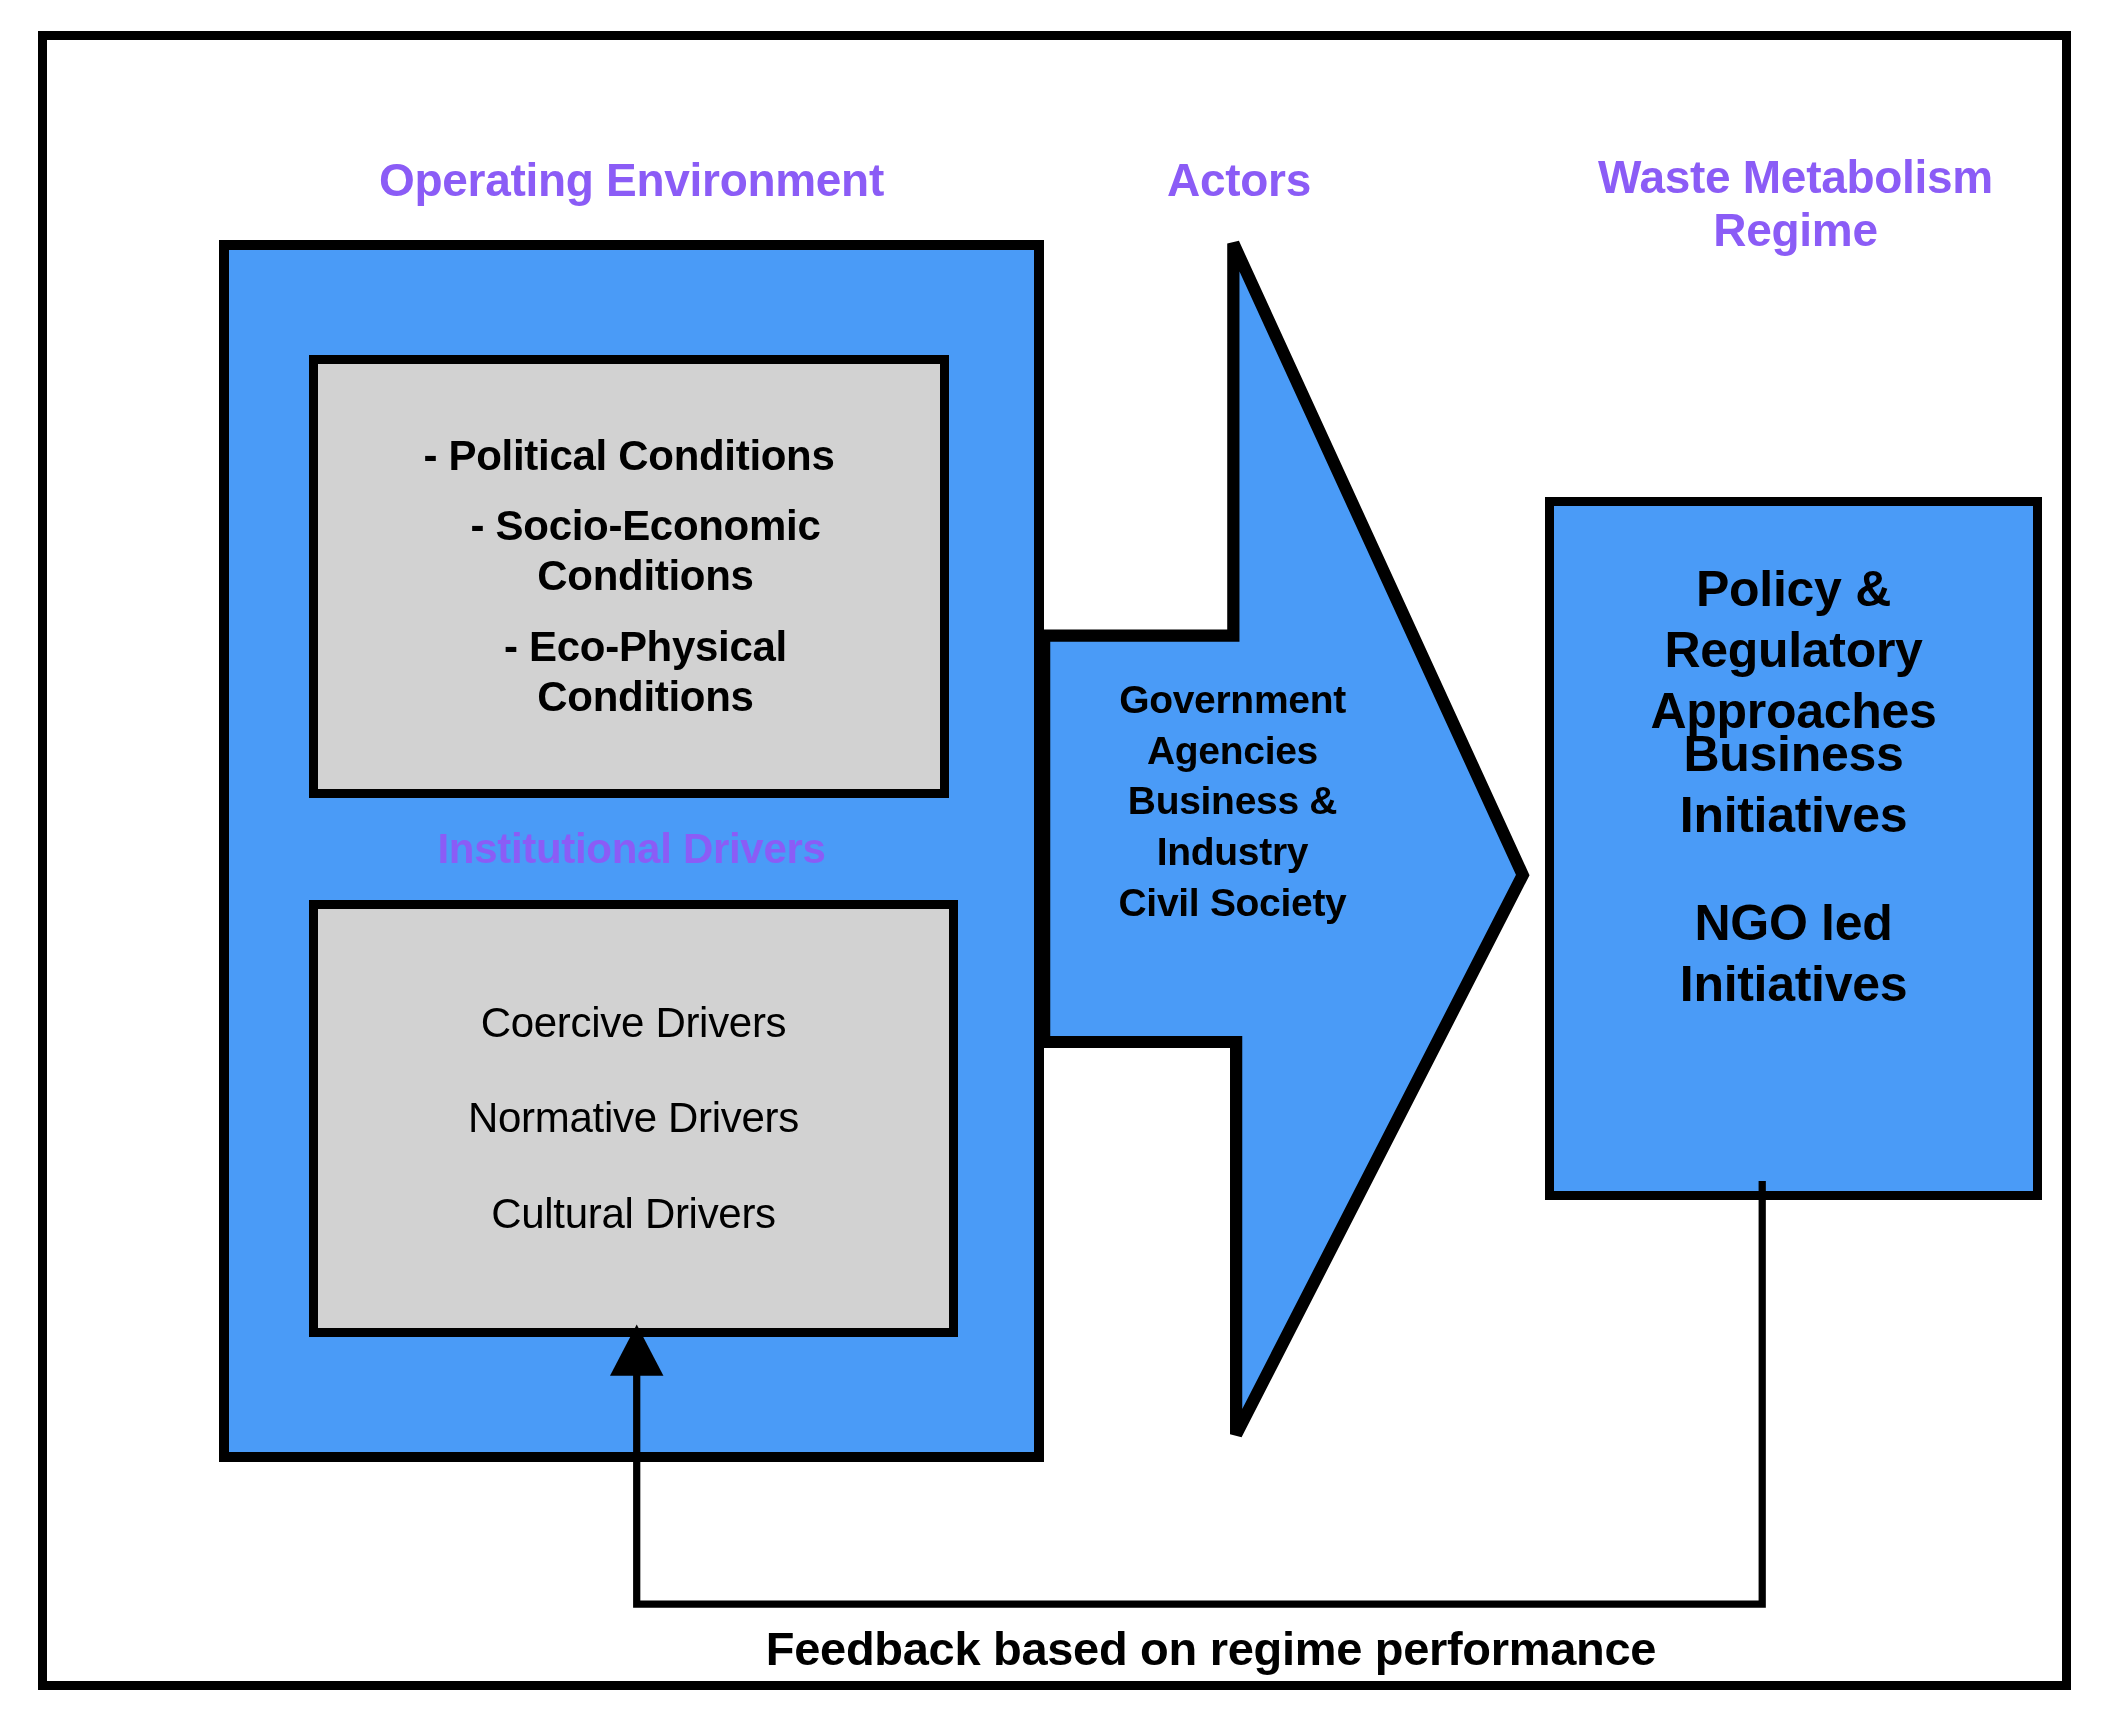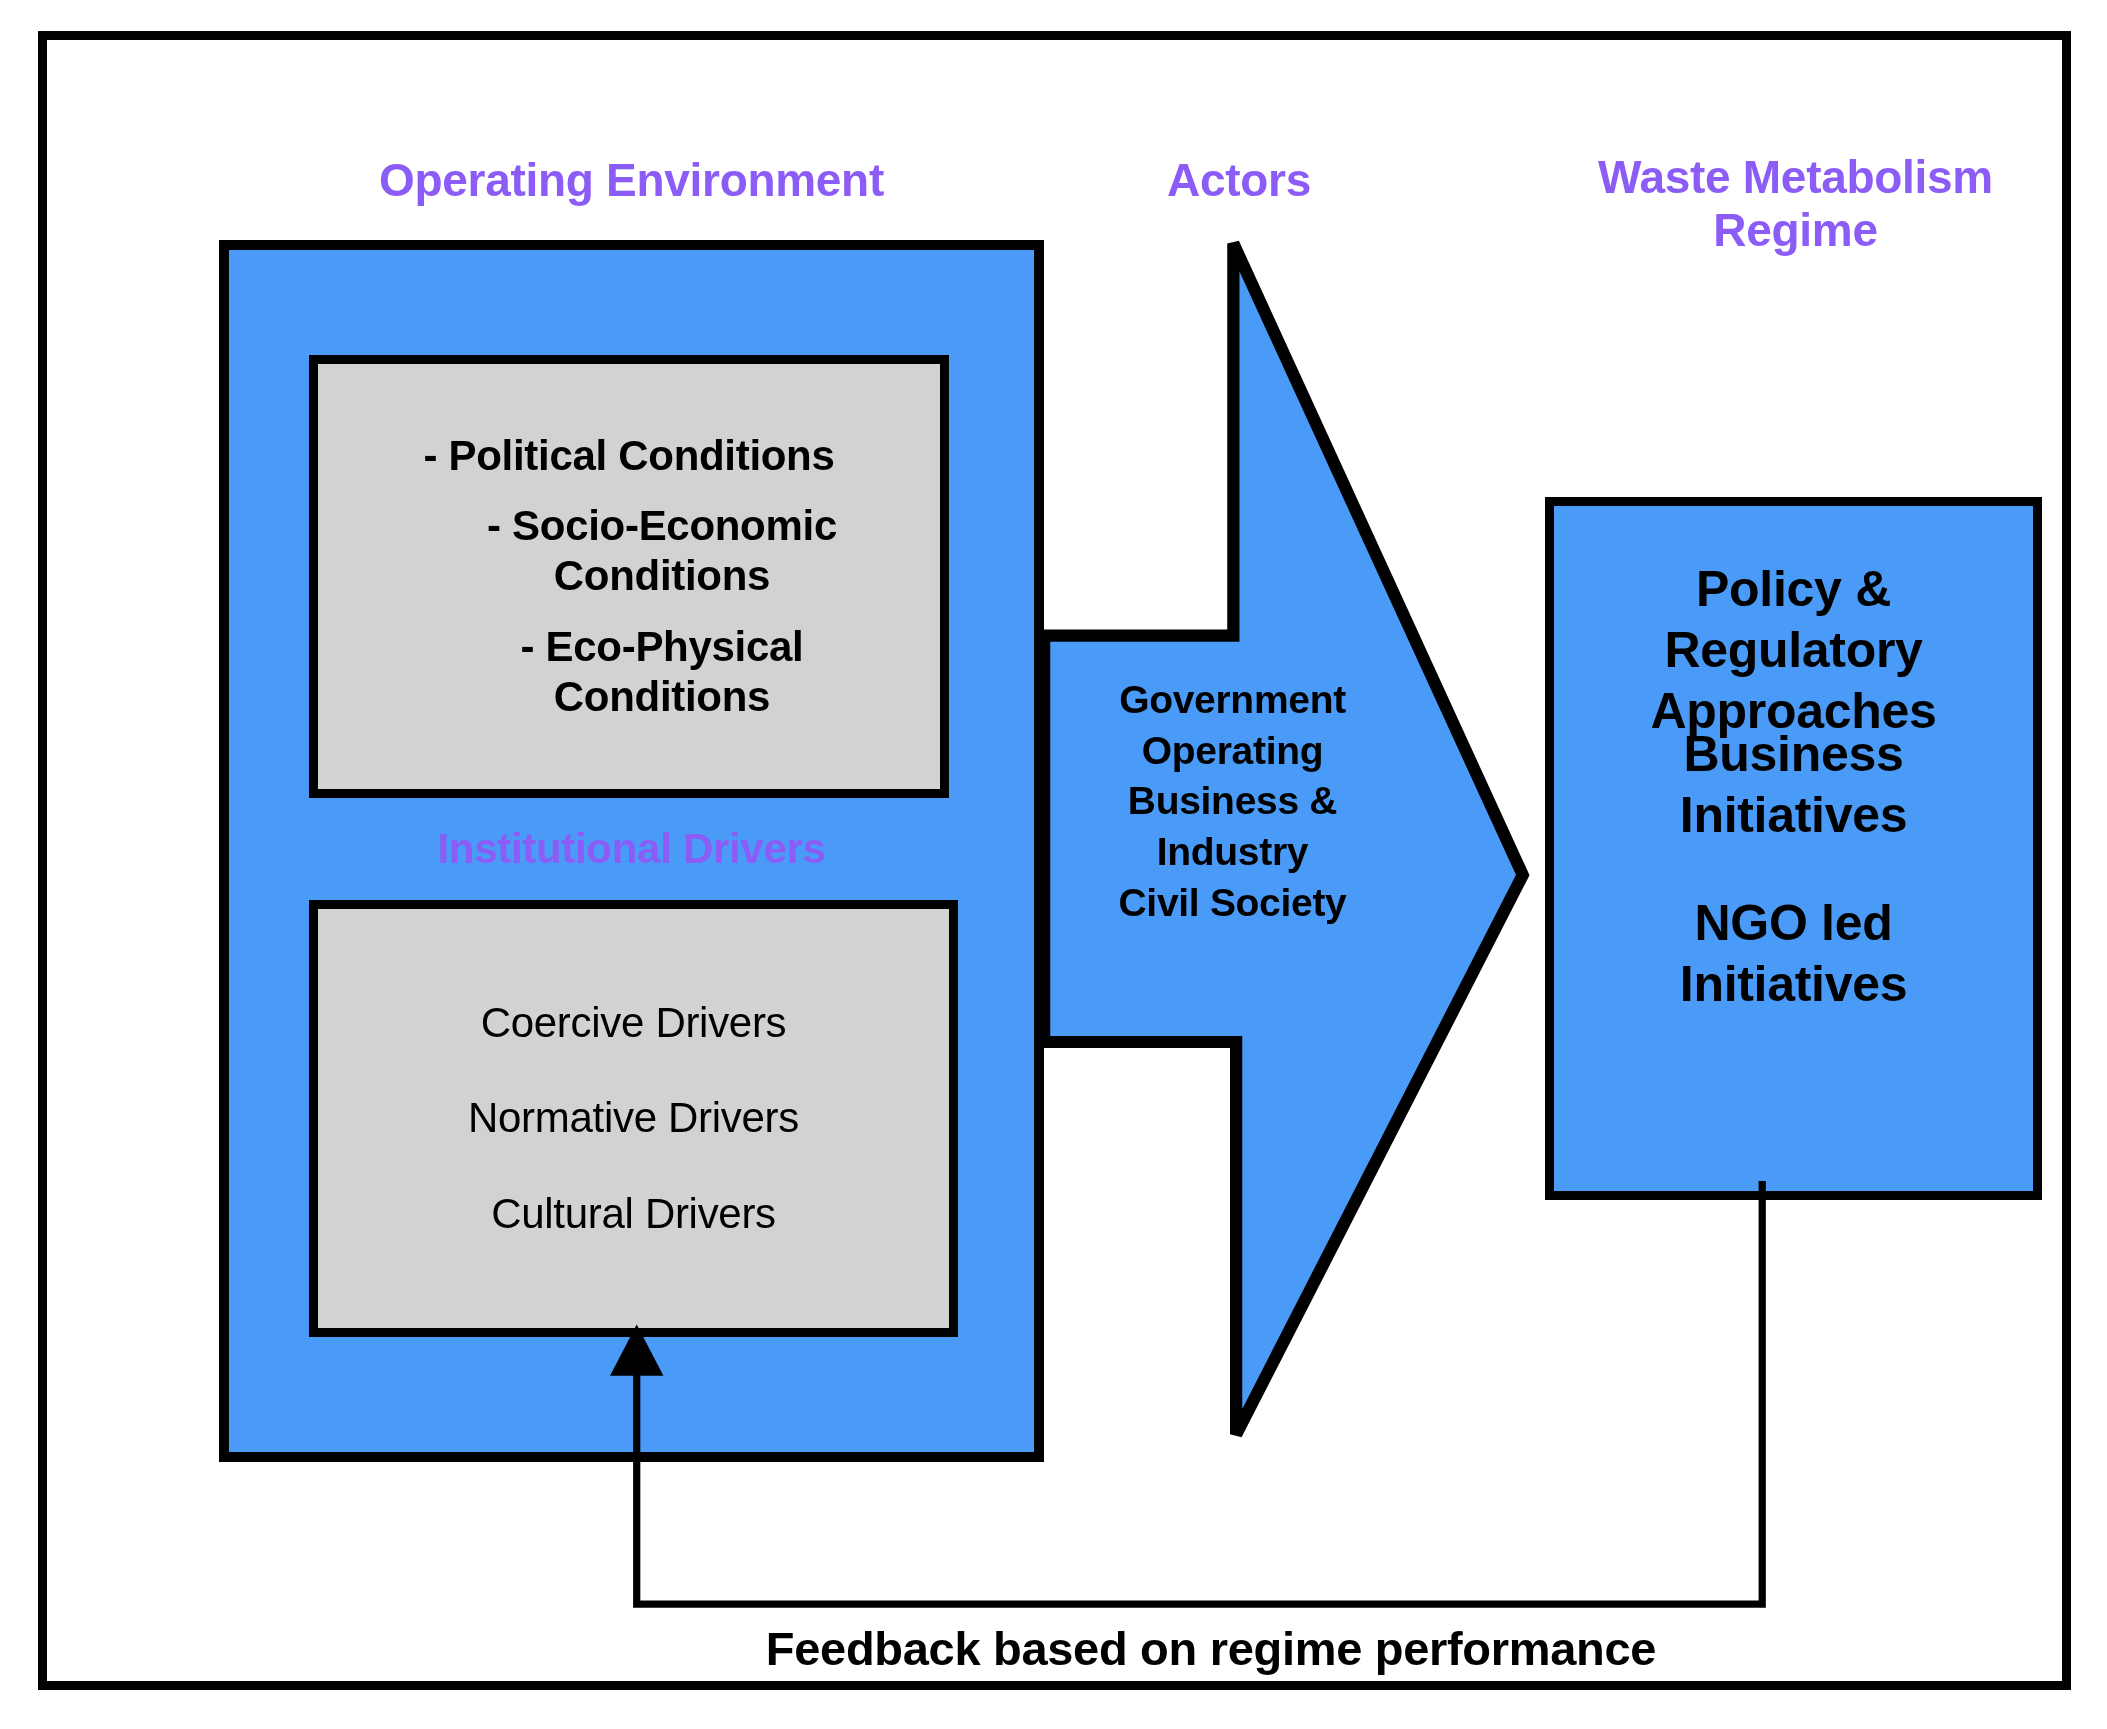--- a/index.html
+++ b/index.html
@@ -5,21 +5,21 @@
   html,body{margin:0;padding:0;background:#ffffff;}
   body{font-family:"Liberation Sans", sans-serif;}
   #stage{position:relative;width:2108px;height:1729px;background:#ffffff;overflow:hidden;}
   #frame{position:absolute;left:38px;top:31px;width:2033px;height:1659px;
          border:9.5px solid #000000;box-sizing:border-box;background:#ffffff;}
   .hdr{position:absolute;font-weight:bold;color:#8b5cf6;text-align:center;line-height:1.15;
        letter-spacing:-0.3px;}
   .opEnvBox{position:absolute;left:172px;top:200px;width:825px;height:1222px;
             background:#4A9BF7;border:10.6px solid #000;box-sizing:border-box;}
   .grayBox{position:absolute;background:#D2D2D2;border:9.5px solid #000;box-sizing:border-box;
-           display:flex;flex-direction:column;justify-content:center;}
+           display:flex;flex-direction:column;align-items:center;justify-content:center;}
   #condBox{left:262px;top:315px;width:640px;height:443px;}
   #driversBox{left:262px;top:860px;width:649px;height:437px;}
   .condLine{font-weight:bold;font-size:42px;color:#000;text-align:center;line-height:1.20;
             letter-spacing:-0.3px;width:100%;}
   .condLine + .condLine{margin-top:20px;padding-left:33px;}
   .driverLine{font-weight:normal;font-size:42px;color:#000;text-align:center;line-height:1.2;
               letter-spacing:-0.3px;width:100%;}
   .driverLine + .driverLine{margin-top:45px;}
   #instLabel{left:178px;top:785px;width:813px;font-size:42px;}
   #opEnvLabel{left:167px;top:114px;width:835px;font-size:46px;}
@@ -79,21 +79,21 @@
       <div class="driverLine">Normative Drivers</div>
       <div class="driverLine">Cultural Drivers</div>
     </div>
 
     <svg id="arrowSvg" width="512" height="1242" viewBox="0 0 920 2230">
       <polygon points="360,25 880,1160 365,2165 365,1460 20,1460 20,730 360,730" fill="#4A9BF7" stroke="#000000" stroke-width="22" stroke-linejoin="miter"></polygon>
     </svg>
 
     <div id="actorsText">
       <span>Government</span><br>
-      <span>Operating</span><br>
+      <span>Agencies</span><br>
       <span>Business &amp;</span><br>
       <span>Industry</span><br>
       <span>Civil Society</span>
     </div>
 
     <div class="regBox">
       <div class="regText" id="reg0">
         <span>Policy &amp;</span><br>
         <span>Regulatory</span><br>
         <span>Approaches</span>

